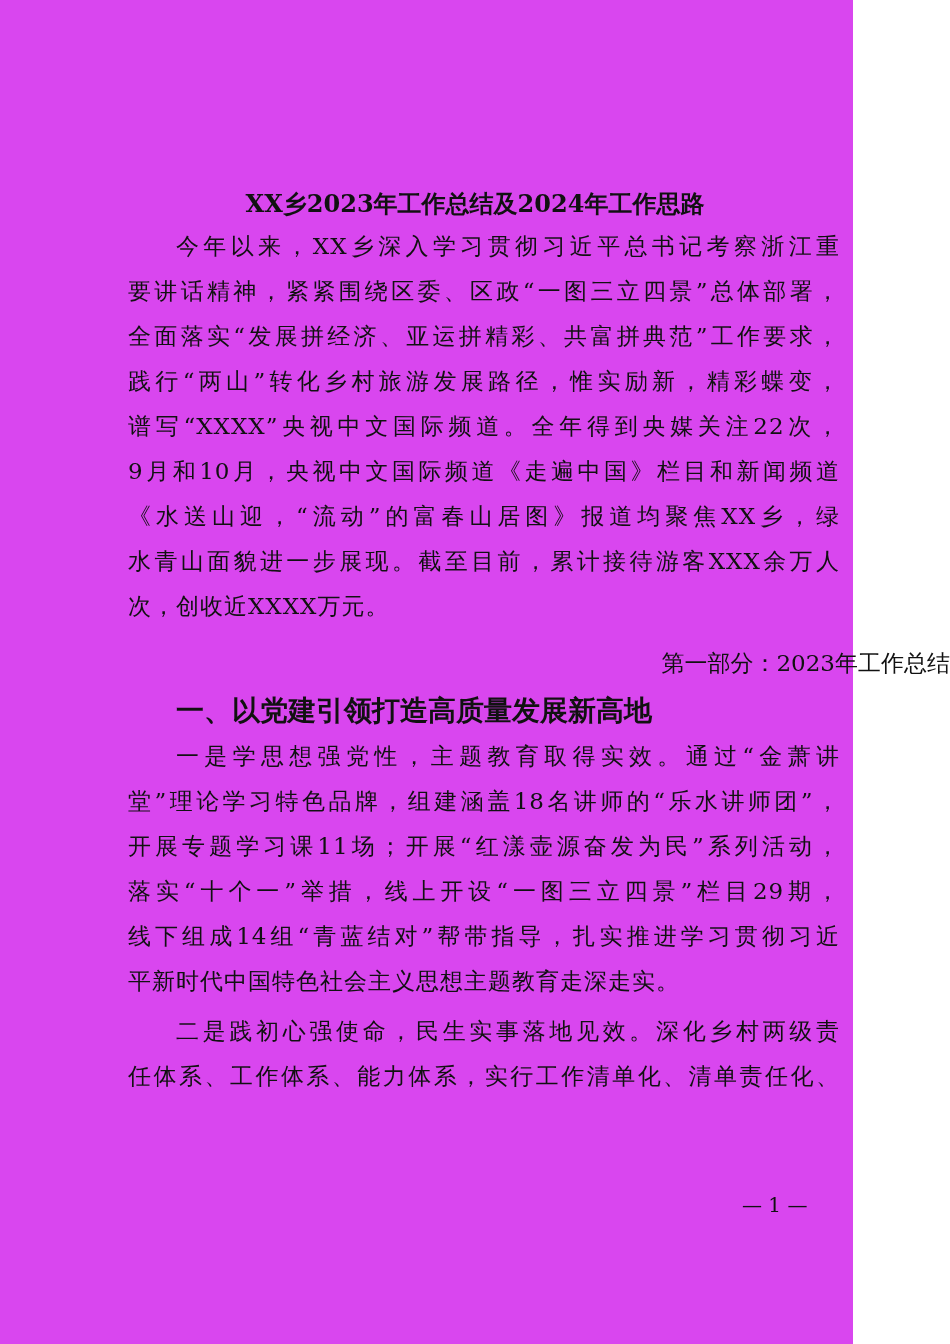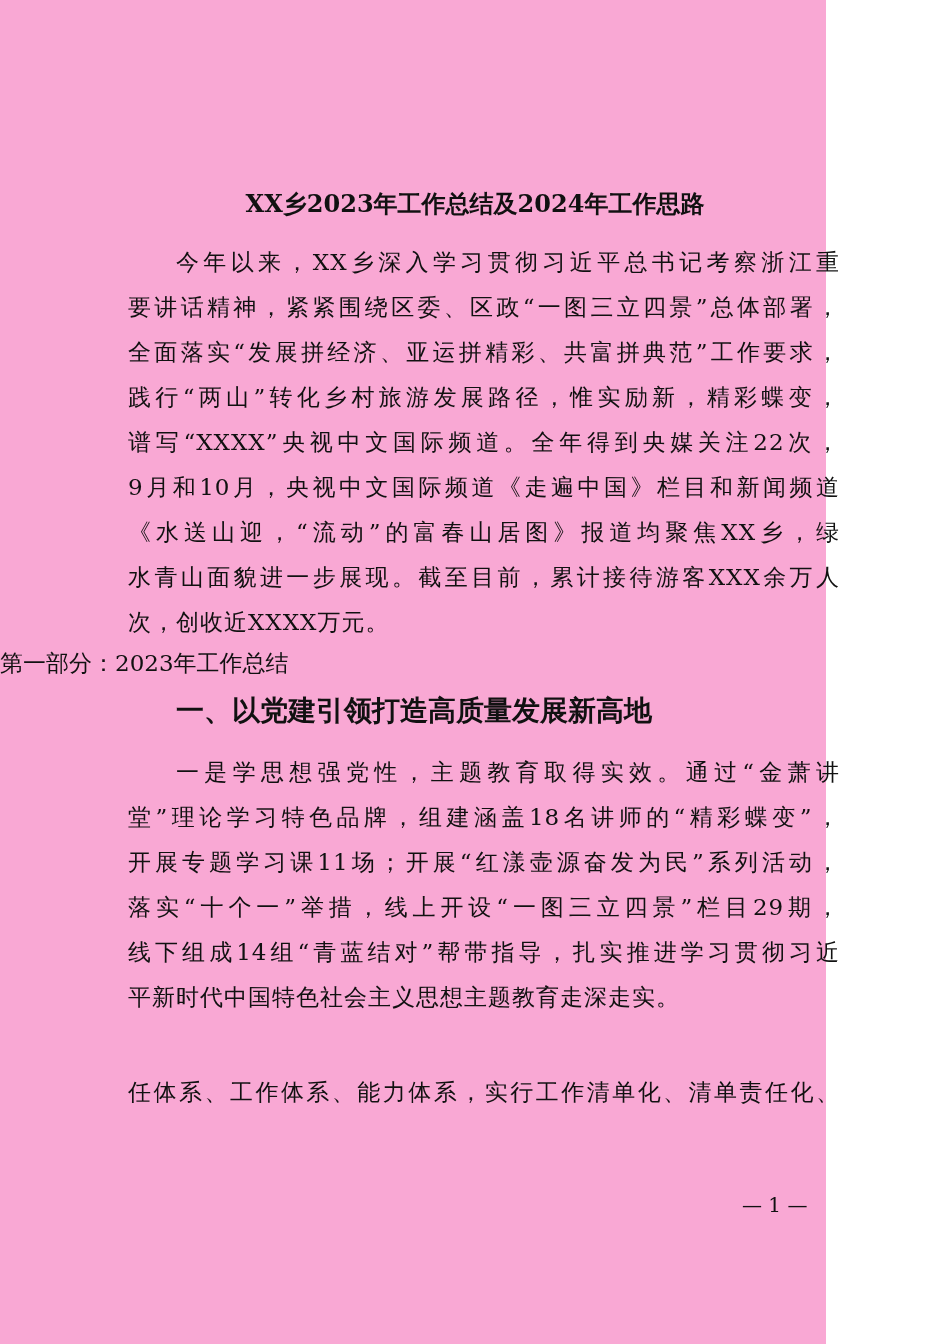--- a/index.html
+++ b/index.html
@@ -1,25 +1,25 @@
 <!DOCTYPE html>
 <html><head>
 <meta charset="utf-8">
 <style>
   html, body { margin:0; padding:0; background:#ffffff; }
   body { width:950px; height:1344px; position:relative; overflow:hidden;
          font-family: "DejaVu Serif", "Liberation Serif", serif; color:#111; }
-  .page { position:absolute; left:0; top:0; width:826px; height:1344px; background:#f9a8d4; }
+  .page { position:absolute; left:0; top:0; width:826px; height:1344px; background:#d946ef;padding-left:27px; }
   .title { position:absolute; top:186px; left:0; width:950px; text-align:center;
            font-size:24px; font-weight:bold; line-height:36px; letter-spacing:0px; }
   .line { position:absolute; left:128px; width:712px; font-size:23px; line-height:36px;
-          white-space:nowrap; text-align:justify; text-align-last:justify; letter-spacing:1px;margin-top:16px; }
+          white-space:nowrap; text-align:justify; text-align-last:justify; letter-spacing:1px; }
   .line.last { text-align-last:left; }
   .indent { left:176px; width:664px; }
-  .section { position:absolute; top:645px; left:0; width:950px; text-align:left;
+  .section { position:absolute; top:645px; left:0; width:950px; text-align:right;
              font-size:23px; line-height:36px; }
   .heading { position:absolute; top:693px; left:176px; font-size:28px; line-height:36px;
              font-weight:bold; font-family:"DejaVu Sans","Liberation Sans",sans-serif; }
   .pagenum { position:absolute; top:1190px; left:742px; font-size:20px; line-height:30px; }
 </style>
 </head>
 <body>
 
 <div class="page">
   <div class="title">XX乡2023年工作总结及2024年工作思路</div>
@@ -31,22 +31,23 @@
   <div class="line" style="top:408px">谱写“XXXX”央视中文国际频道。全年得到央媒关注22次，</div>
   <div class="line" style="top:453px">9月和10月，央视中文国际频道《走遍中国》栏目和新闻频道</div>
   <div class="line" style="top:498px">《水送山迎，“流动”的富春山居图》报道均聚焦XX乡，绿</div>
   <div class="line" style="top:543px">水青山面貌进一步展现。截至目前，累计接待游客XXX余万人</div>
   <div class="line last" style="top:588px">次，创收近XXXX万元。</div>
 
   <div class="section">第一部分：2023年工作总结</div>
   <div class="heading">一、以党建引领打造高质量发展新高地</div>
 
   <div class="line indent" style="top:738px">一是学思想强党性，主题教育取得实效。通过“金萧讲</div>
-  <div class="line" style="top:783px">堂”理论学习特色品牌，组建涵盖18名讲师的“精彩蝶变”，</div>
+  <div class="line" style="top:783px">堂”理论学习特色品牌，组建涵盖18名讲师的“乐水讲师团”，</div>
   <div class="line" style="top:828px">开展专题学习课11场；开展“红漾壶源奋发为民”系列活动，</div>
   <div class="line" style="top:873px">落实“十个一”举措，线上开设“一图三立四景”栏目29期，</div>
   <div class="line" style="top:918px">线下组成14组“青蓝结对”帮带指导，扎实推进学习贯彻习近</div>
   <div class="line last" style="top:963px">平新时代中国特色社会主义思想主题教育走深走实。</div>
 
+  <div class="line indent" style="top:1013px">二是践初心强使命，民生实事落地见效。深化乡村两级责</div>
   <div class="line" style="top:1058px">任体系、工作体系、能力体系，实行工作清单化、清单责任化、</div>
 
   <div class="pagenum">— 1 —</div>
 </div>
 
 </body></html>

